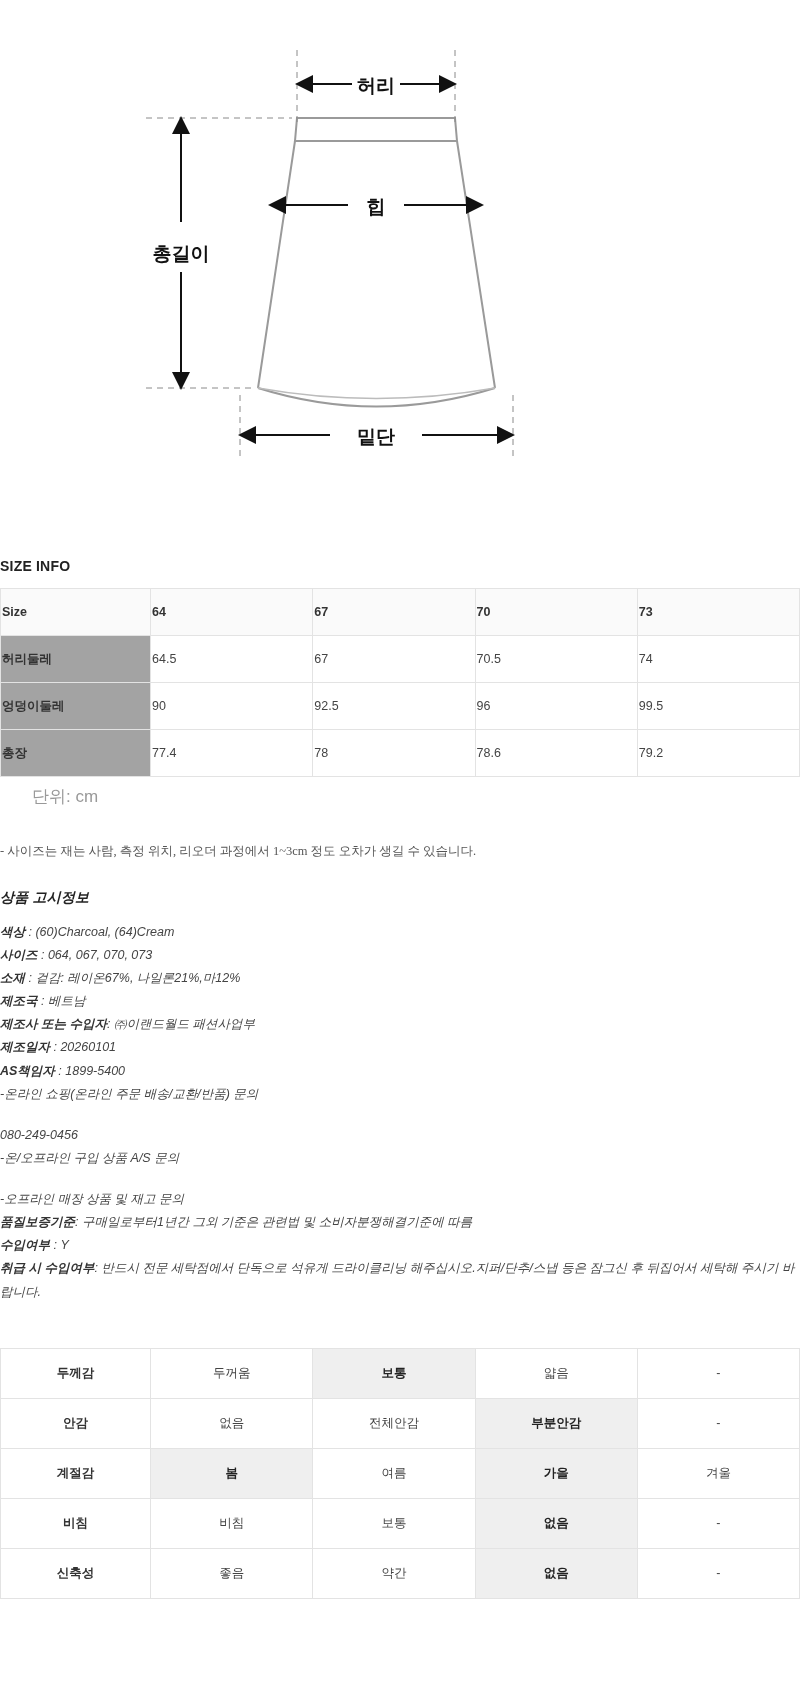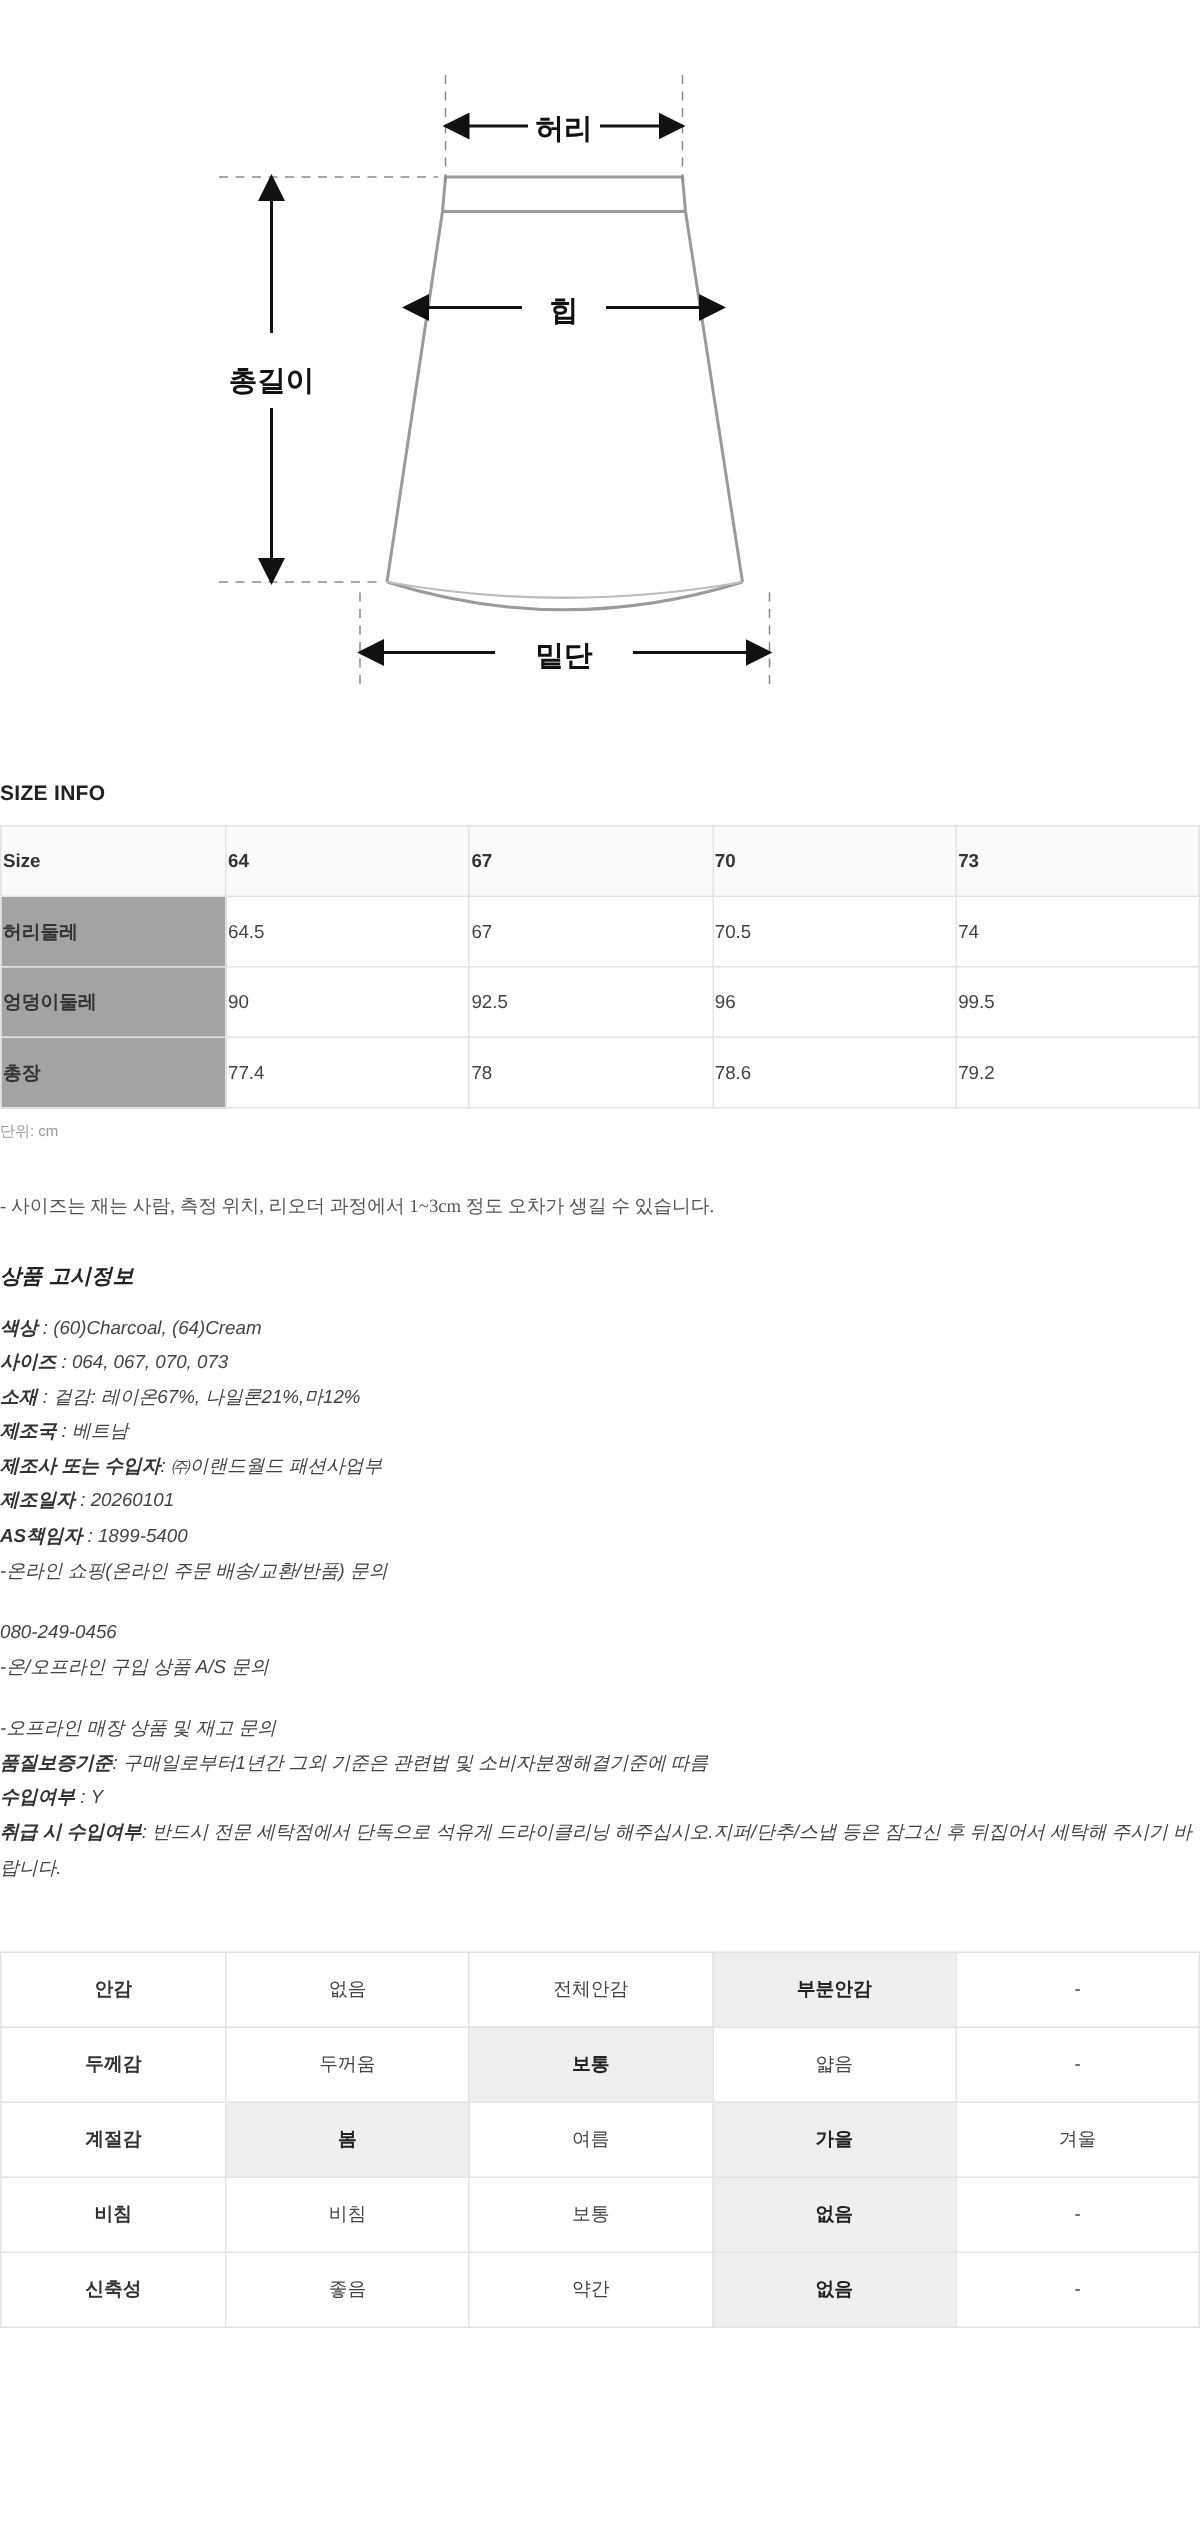--- a/index.html
+++ b/index.html
@@ -34,20 +34,21 @@
   .section-title {
     font-size: 14px;
     font-weight: bold;
     color: #222222;
     letter-spacing: 0.2px;
     margin: 0 0 14px 0;
     padding: 0;
   }
   .block {
     padding: 0;
+    margin-top: 38px;
   }
 
   
   table.size-table {
     width: 800px;
     border-collapse: collapse;
     table-layout: fixed;
   }
   table.size-table th,
   table.size-table td {
@@ -65,23 +66,24 @@
     color: #333333;
   }
   table.size-table tbody th {
     background: #a3a3a3;
     font-weight: bold;
     color: #333333;
   }
   table.size-table col.label-col { width: 150px; }
 
   .unit-note {
-    font-size: 10px;
+    font-size: 17px;
     color: #999999;
     margin-top: 8px;
+    padding-left: 32px;
   }
 
   .notes {
     margin-top: 34px;
     font-family: Liberation Serif, serif;
   }
   .notes p {
     margin: 0 0 10px 0;
     font-size: 12.5px;
     color: #555555;
@@ -277,34 +279,34 @@
   <table class="attr-table">
     <colgroup>
       <col class="label-col">
         <col>
         <col>
         <col>
         <col>
     </colgroup>
     <tbody>
       <tr>
+        <th class="attr-label">두께감</th>
+        <td>두꺼움</td>
+        <td class="on">보통</td>
+        <td>얇음</td>
+        <td>-</td>
+      </tr>
+      <tr>
         <th class="attr-label">안감</th>
         <td>없음</td>
         <td>전체안감</td>
         <td class="on">부분안감</td>
         <td>-</td>
       </tr>
       <tr>
-        <th class="attr-label">두께감</th>
-        <td>두꺼움</td>
-        <td class="on">보통</td>
-        <td>얇음</td>
-        <td>-</td>
-      </tr>
-      <tr>
         <th class="attr-label">계절감</th>
         <td class="on">봄</td>
         <td>여름</td>
         <td class="on">가을</td>
         <td>겨울</td>
       </tr>
       <tr>
         <th class="attr-label">비침</th>
         <td>비침</td>
         <td>보통</td>

